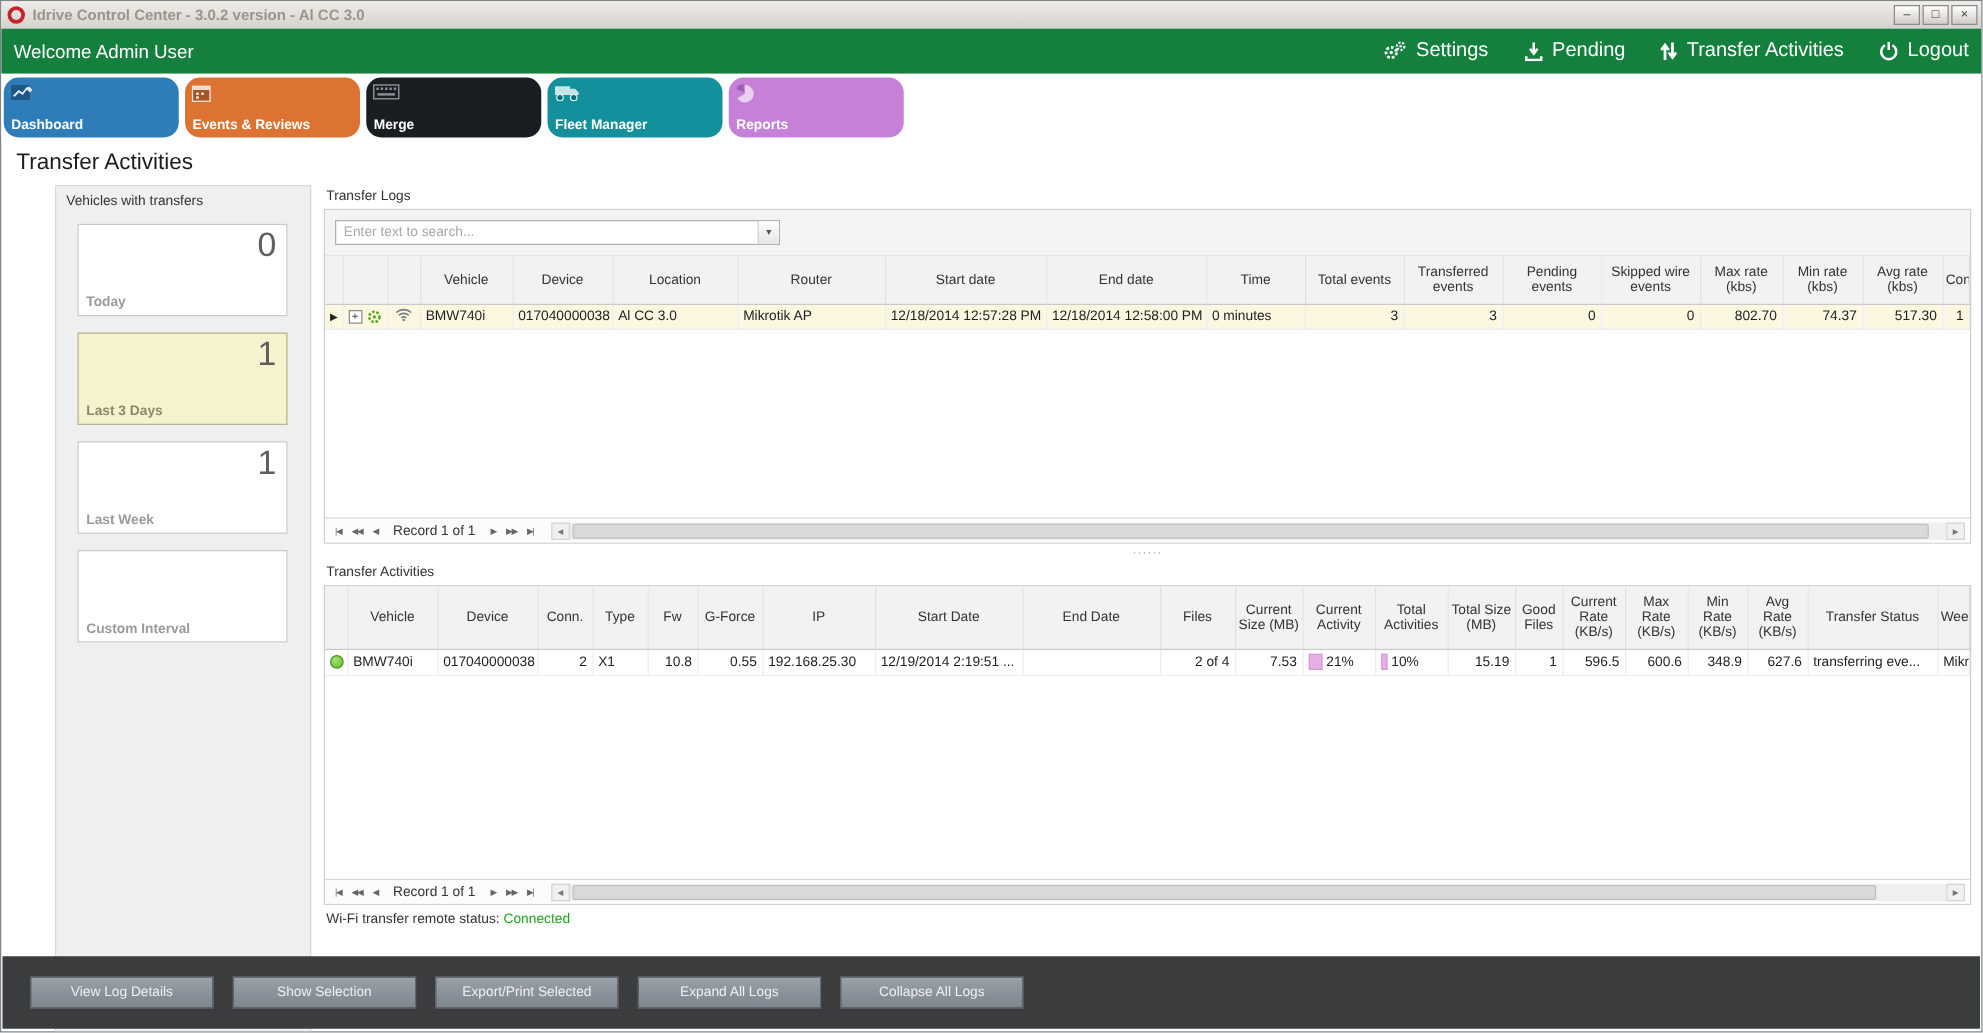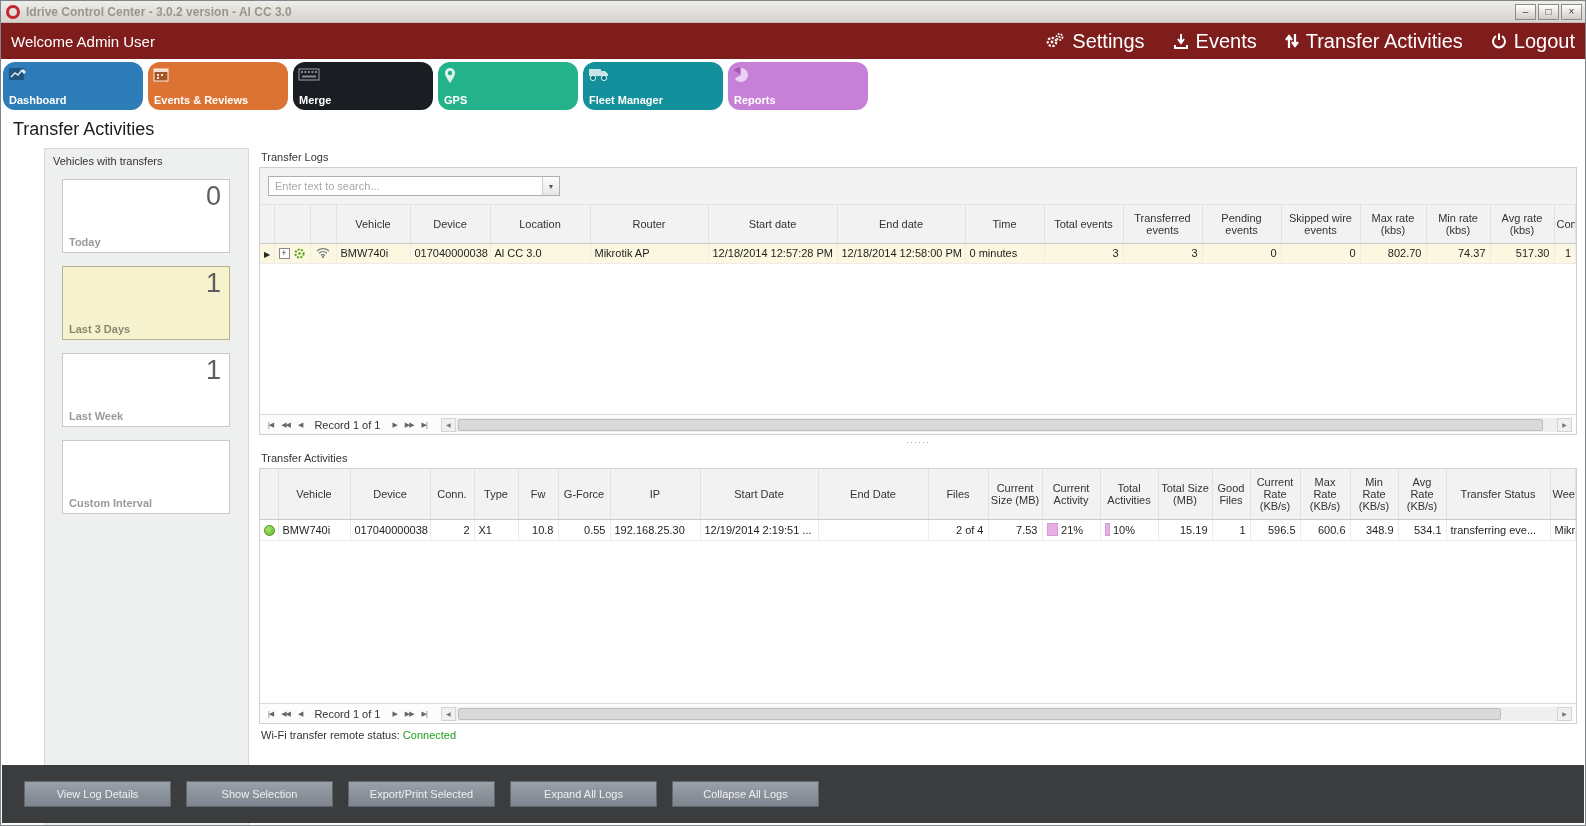--- a/index.html
+++ b/index.html
@@ -12,24 +12,24 @@
     position:relative;
     overflow:hidden;
   }
   
   .titlebar { height:22px; background:linear-gradient(#efedea,#d6d3ce); display:flex; align-items:center; padding:0 3px; border-bottom:1px solid #c2bfba; }
   .app-icon { width:14px; height:14px; border:3px solid #c5232e; border-radius:50%; margin-left:2px; }
   .title-text { color:#9a948b; font-weight:bold; font-size:12px; margin-left:6px; flex:1; white-space:nowrap; overflow:hidden; }
   .win-controls { display:flex; gap:2px; }
   .win-btn { width:21px; height:16px; background:linear-gradient(#ffffff,#cfccc7); border:1px solid #8f8b84; font-size:10px; line-height:14px; text-align:center; color:#3c3c3c; }
   
-  .topbar { height:36px; background:#7f1d1d; display:flex; align-items:center; padding:0 10px; color:#fff; }
+  .topbar { height:36px; background:#15803d; display:flex; align-items:center; padding:0 10px; color:#fff; }
   .welcome { font-size:15px; }
   .topbar-actions { margin-left:auto; display:flex; align-items:center; gap:28px; }
-  .action { display:flex; align-items:center; gap:7px; font-size:20px; cursor:default; }
+  .action { display:flex; align-items:center; gap:7px; font-size:16px; cursor:default; }
   .action svg { display:block; }
   
   .tiles { display:flex; gap:5px; padding:3px 0 0 2px; background:#fff; }
   .tile { width:140px; height:48px; position:relative; color:#fff; overflow:hidden;border-radius:12px; }
   .tile-label { position:absolute; left:6px; bottom:4px; font-size:11px; font-weight:bold; white-space:nowrap; }
   .tile-icon { position:absolute; left:5px; top:5px; opacity:.85; }
   
   .page-title { font-size:18px; color:#1d1d1d; padding:9px 0 6px 12px; }
   
   .content { display:flex; padding:2px 8px 0 5px; }
@@ -39,21 +39,21 @@
   .card .num { position:absolute; top:1px; right:8px; font-size:27px; color:#5e5e5e; }
   .card .lbl { position:absolute; bottom:4px; left:6px; font-size:11px; font-weight:bold; color:#9a9a9a; }
   .card.selected { background:#f6f2cd; border-color:#b7b294; }
   .card.selected .lbl { color:#8c8870; }
   .main { flex:1; margin-left:10px; display:flex; flex-direction:column; min-width:0; }
   .panel-label { font-size:11px; color:#333; padding:3px 0 4px 2px; }
   .panel { border:1px solid #cfd1d1; background:#fff; display:flex; flex-direction:column; overflow:hidden; }
   #logs-panel { height:268px; }
   #acts-panel { height:256px; }
   .search-row { background:#f3f3f3; padding:8px; border-bottom:1px solid #e3e3e3; }
-  .combo { width:292px; height:20px; background:#fff; border:1px solid #b0b0b0; display:flex; align-items:stretch; }
+  .combo { width:356px; height:20px; background:#fff; border:1px solid #b0b0b0; display:flex; align-items:stretch; }
   .combo input { flex:1; border:none; outline:none; font-size:11px; padding:0 6px; color:#333; font-family:inherit; background:transparent; }
   .combo input::placeholder { color:#a8a8a8; }
   .combo-btn { width:17px; border-left:1px solid #cfcfcf; background:linear-gradient(#fdfdfd,#e6e6e6); font-size:7px; color:#555; display:flex; align-items:center; justify-content:center; }
   
   table.grid { border-collapse:collapse; table-layout:fixed; width:100%; font-size:11px; color:#1e1e1e; }
   .grid thead th { background:#f2f2f2; border-right:1px solid #e1e1e1; border-bottom:1px solid #c9c9c9; font-weight:normal; color:#333; padding:2px 2px; text-align:center; vertical-align:middle; overflow:hidden; }
   #logs-grid thead th { height:38px; }
   #acts-grid thead th { height:50px; }
   .grid td { border-right:1px solid #ececec; border-bottom:1px solid #ececec; padding:2px 4px; white-space:nowrap; overflow:hidden; height:20px; }
   .num-cell { text-align:right; }
@@ -106,21 +106,21 @@
       </span>
       <span>Settings</span>
     </div>
     <div class="action">
       <span>
         <svg width="16" height="16" viewBox="0 0 16 16">
             <path d="M8 1 v8 M5 6 l3 4 3-4" fill="none" stroke="#fff" stroke-width="2"></path>
             <path d="M2 12 v3 h12 v-3" fill="none" stroke="#fff" stroke-width="2"></path>
           </svg>
       </span>
-      <span>Events</span>
+      <span>Pending</span>
     </div>
     <div class="action">
       <span>
         <svg width="14" height="16" viewBox="0 0 14 16">
             <path d="M4 15 V5 M1 7 L4 3 L7 7" fill="none" stroke="#fff" stroke-width="2.2"></path>
             <path d="M10 1 V11 M7 9 L10 13 L13 9" fill="none" stroke="#fff" stroke-width="2.2"></path>
           </svg>
       </span>
       <span>Transfer Activities</span>
     </div>
@@ -159,27 +159,20 @@
     <span class="tile-icon"><svg width="22" height="13" viewBox="0 0 22 13">
           <rect x="1" y="1" width="20" height="11" fill="none" stroke="#9aa0a6" stroke-width="1.2"></rect>
           <rect x="3" y="3" width="2" height="2" fill="#9aa0a6"></rect>
           <rect x="6.5" y="3" width="2" height="2" fill="#9aa0a6"></rect>
           <rect x="10" y="3" width="2" height="2" fill="#9aa0a6"></rect>
           <rect x="13.5" y="3" width="2" height="2" fill="#9aa0a6"></rect>
           <rect x="17" y="3" width="2" height="2" fill="#9aa0a6"></rect>
           <rect x="4" y="7.5" width="14" height="2" fill="#9aa0a6"></rect>
         </svg></span>
     <span class="tile-label">Merge</span>
-  </div>
-  <div class="tile" style="background: rgb(35, 178, 137);">
-    <span class="tile-icon"><svg width="14" height="17" viewBox="0 0 14 17">
-          <path d="M7 1 a5 5 0 0 1 5 5 c0 3.5 -5 10 -5 10 s-5 -6.5 -5 -10 a5 5 0 0 1 5 -5 z" fill="#fff"></path>
-          <circle cx="7" cy="6" r="2.2" fill="#23b289"></circle>
-        </svg></span>
-    <span class="tile-label">GPS</span>
   </div>
   <div class="tile" style="background: rgb(19, 144, 155);">
     <span class="tile-icon"><svg width="22" height="14" viewBox="0 0 22 14">
           <rect x="1" y="2" width="12" height="7" fill="#fff" opacity=".9"></rect>
           <path d="M13 4 h4 l3 3 v2 h-7 z" fill="#fff" opacity=".9"></path>
           <circle cx="5" cy="11" r="2" fill="#0c6a73"></circle>
           <circle cx="16" cy="11" r="2" fill="#0c6a73"></circle>
           <circle cx="5" cy="11" r="2.6" fill="none" stroke="#fff"></circle>
           <circle cx="16" cy="11" r="2.6" fill="none" stroke="#fff"></circle>
         </svg></span>
@@ -399,21 +392,21 @@
                 <div class="prog">
                   <div class="prog-bar" style="width: 5.5px;"></div>
                   <span>10%</span>
                 </div>
               </td>
             <td class="num-cell">15.19</td>
             <td class="num-cell">1</td>
             <td class="num-cell">596.5</td>
             <td class="num-cell">600.6</td>
             <td class="num-cell">348.9</td>
-            <td class="num-cell">534.1</td>
+            <td class="num-cell">627.6</td>
             <td>transferring eve...</td>
             <td>Mikrotik AP</td>
           </tr>
         </tbody>
       </table>
       <div class="grid-filler"></div>
       <div class="pager">
         <span class="pg-btn">|◀</span>
         <span class="pg-btn">◀◀</span>
         <span class="pg-btn">◀</span>

